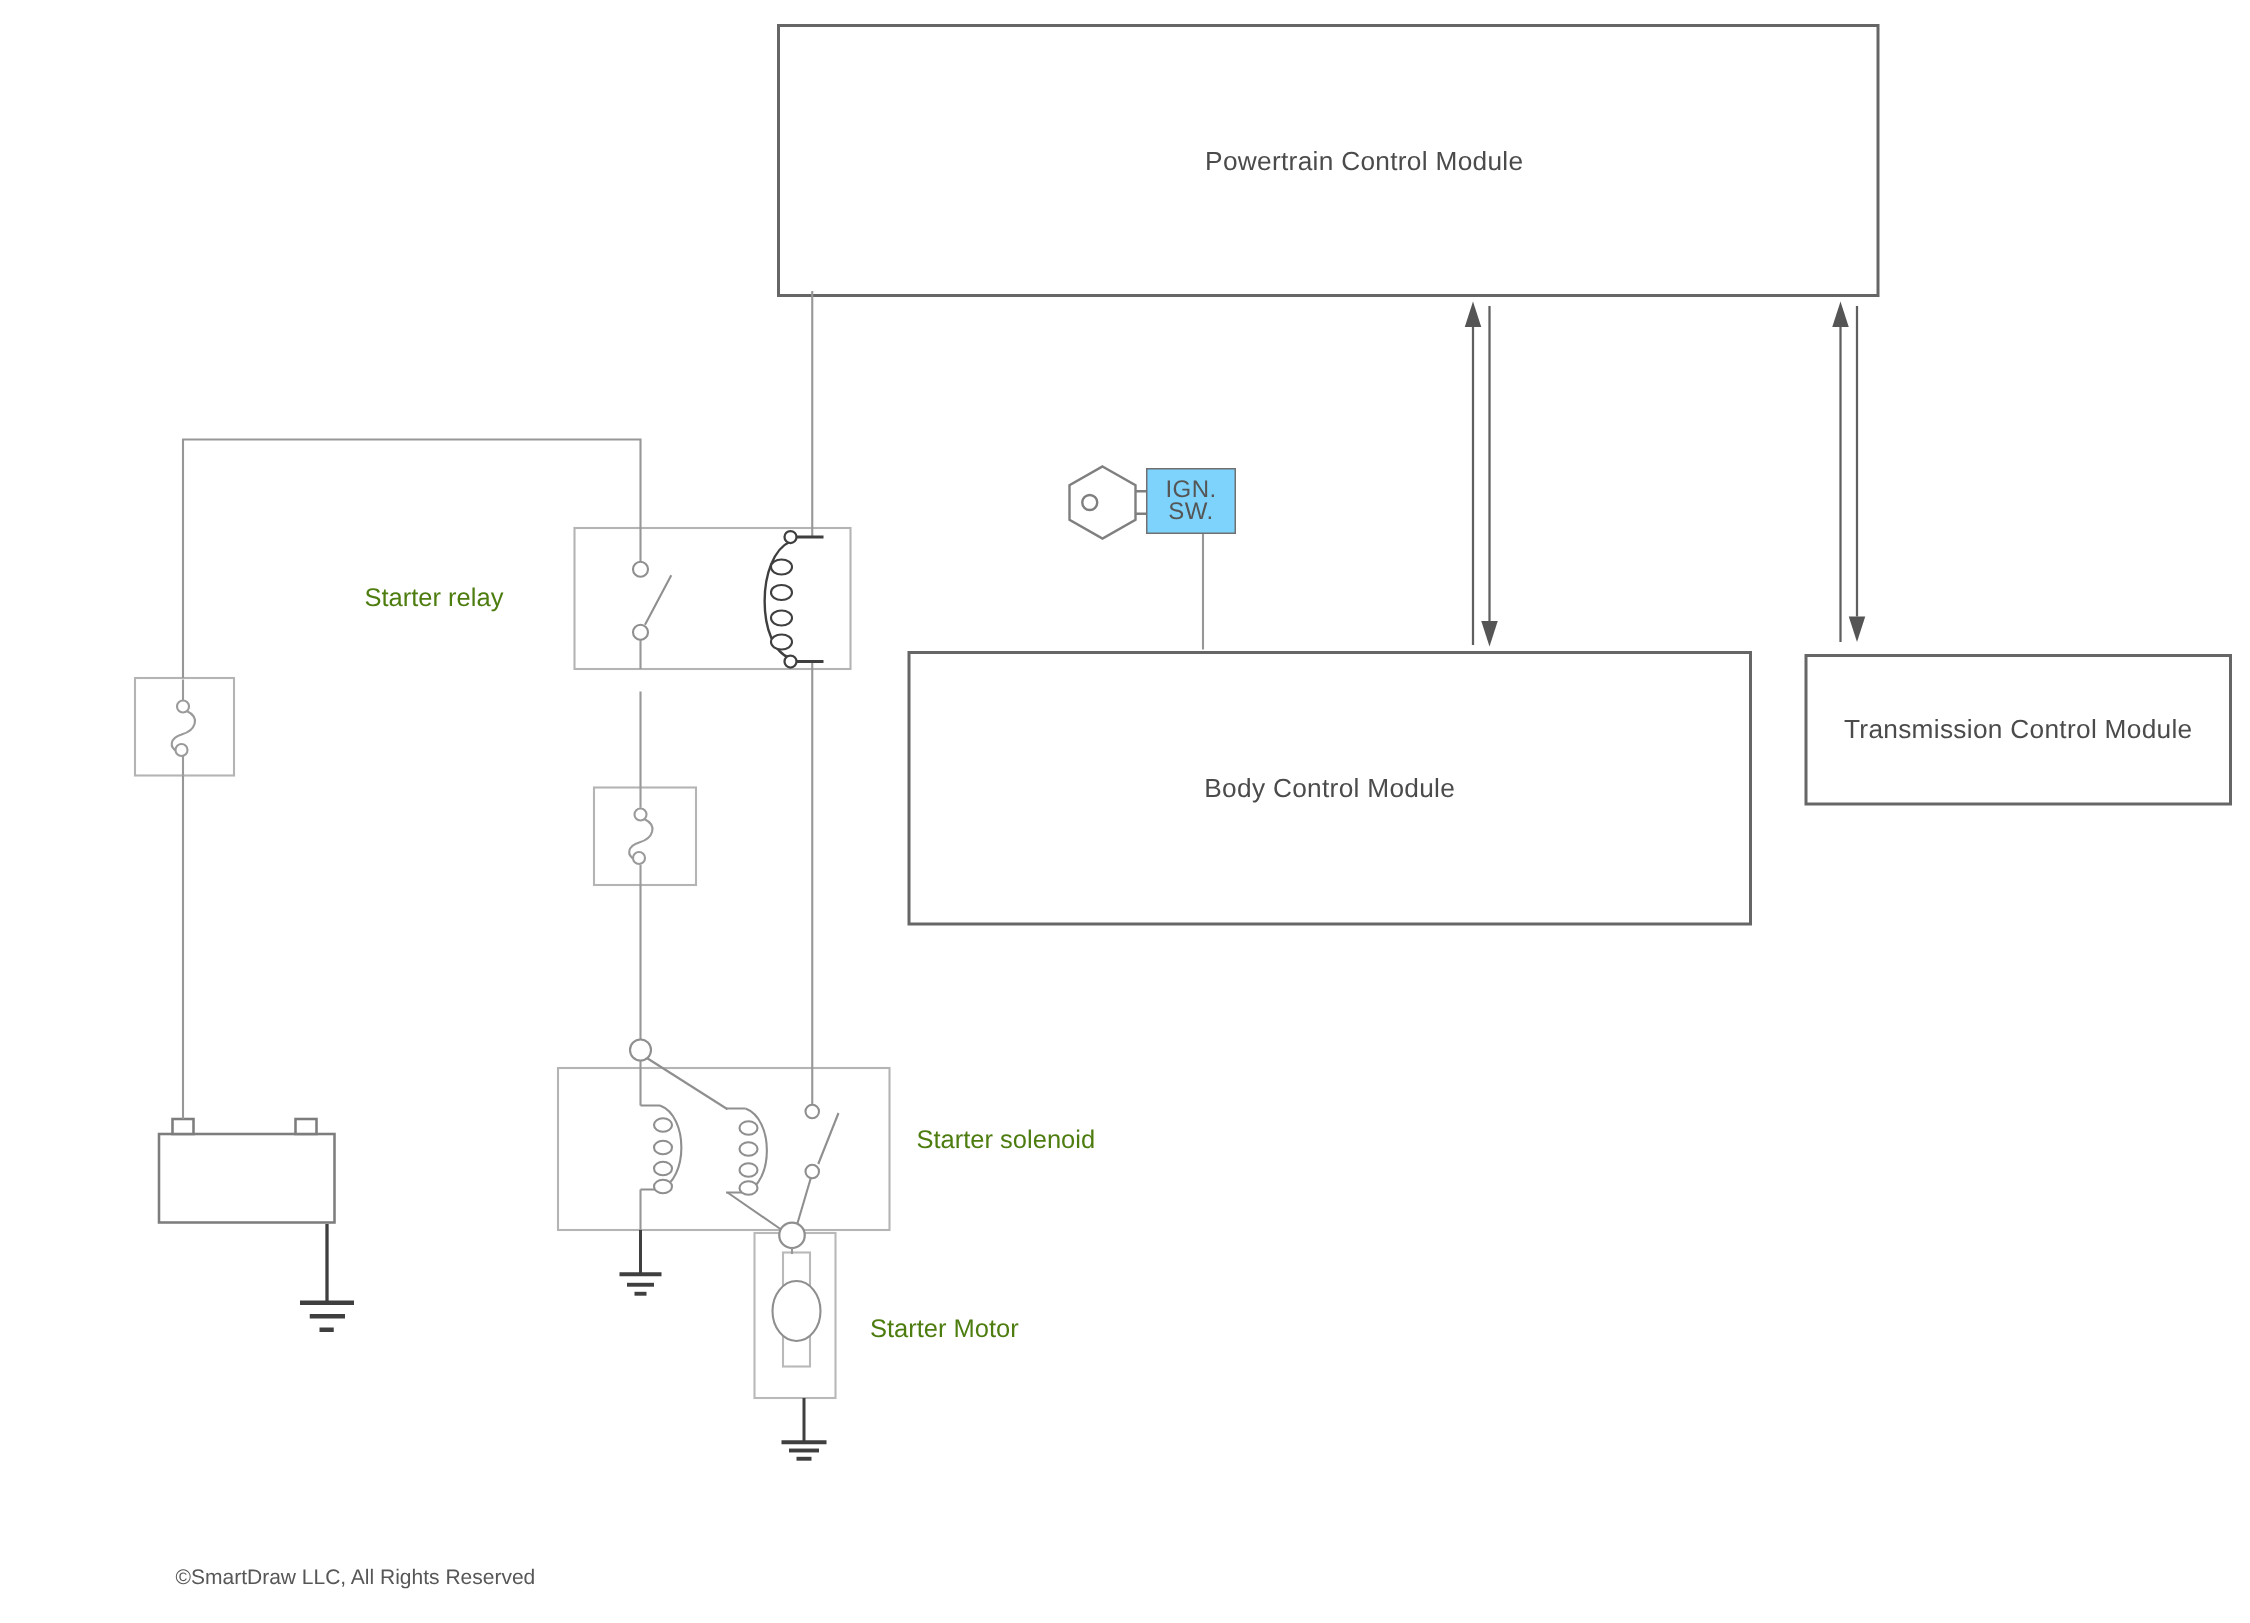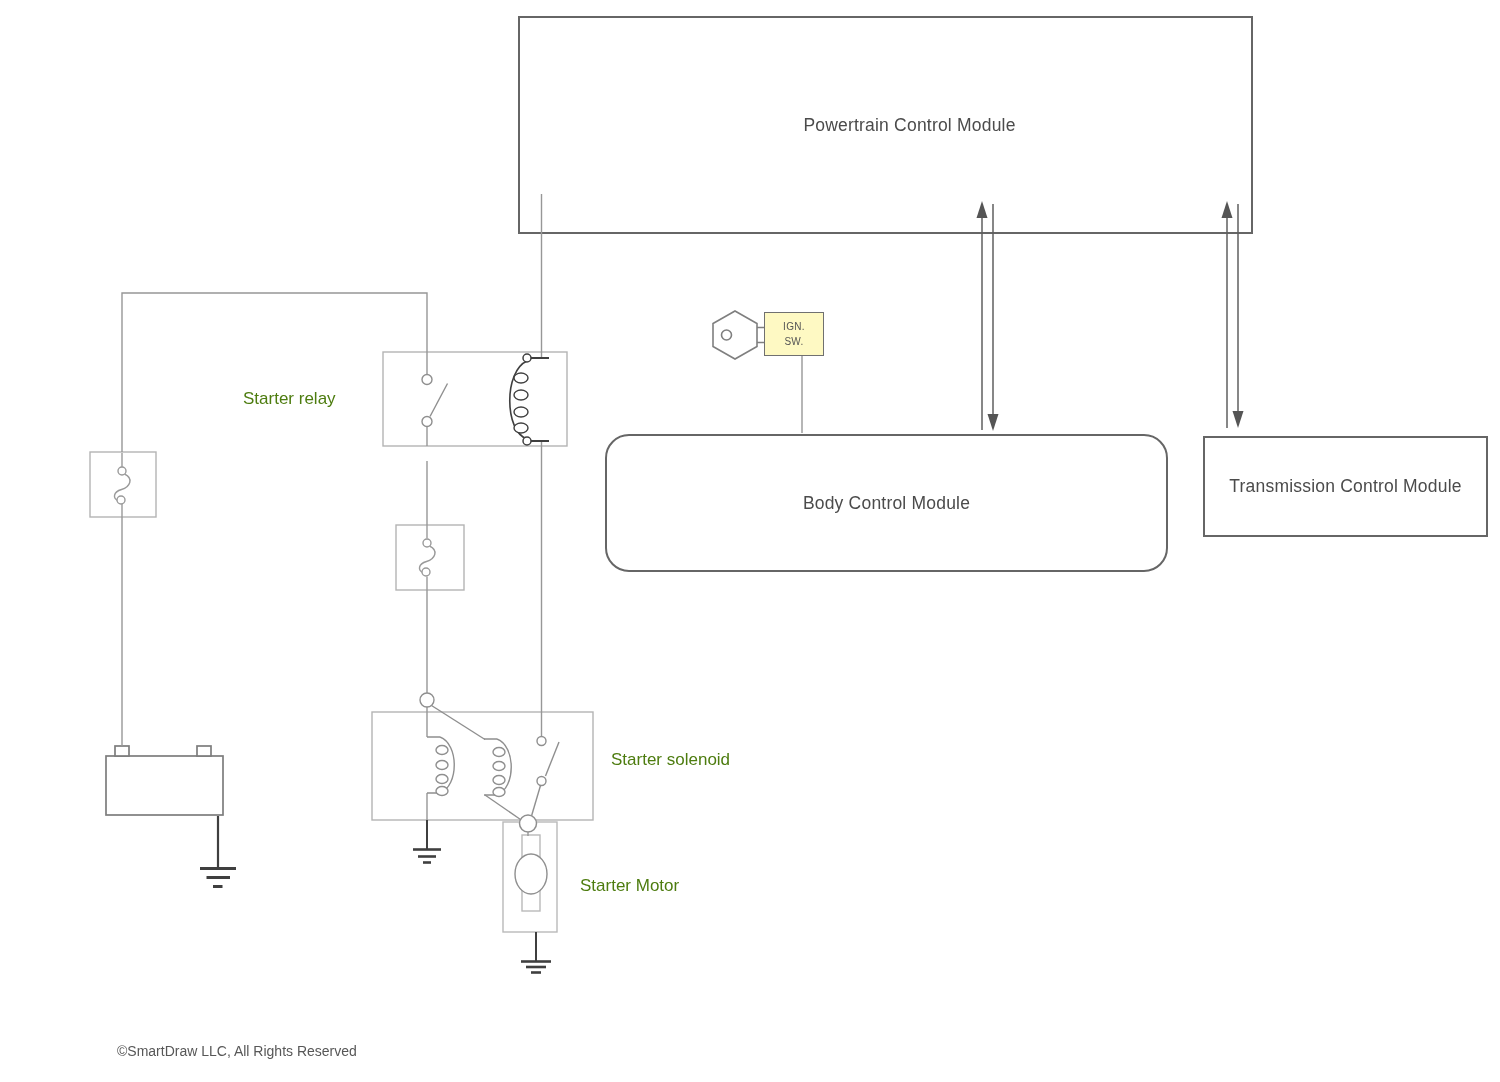--- a/index.html
+++ b/index.html
@@ -26,22 +26,22 @@
     letter-spacing:0.2px;
     white-space:nowrap;
   }
   .ign-box{
     position:absolute;
     left:764px; top:312px; width:60px; height:44px;
     box-sizing:border-box;
     border:1.5px solid #707070;
     display:flex; flex-direction:column;
     align-items:center; justify-content:center;
-    background:#fef9c3;
-    font-size:10px; line-height:15px; color:#555555;
+    background:#7dd3fc;
+    font-size:16px; line-height:15px; color:#555555;
     letter-spacing:0.3px;
   }
   .float-label{
     position:absolute;
     font-size:17px;
     color:#4d7c0f;
     white-space:nowrap;
   }
   .terminal-label{
     position:absolute;
@@ -66,25 +66,25 @@
     position:absolute;
     left:0; top:0;
     pointer-events:none;
   }
 </style>
 </head>
 <body>
 
 <div class="canvas">
 
-  <div class="module-box" style="left:518px;top:16px;width:735px;height:218px;padding-left:48px;">
+  <div class="module-box" style="left:518px;top:16px;width:735px;height:182px;padding-left:48px;">
     <span class="module-label">Powertrain Control Module</span>
   </div>
 
-  <div class="module-box" style="left:605px;top:434px;width:563px;height:138px;border-radius:24px;">
+  <div class="module-box" style="left:605px;top:434px;width:563px;height:183px;">
     <span class="module-label">Body Control Module</span>
   </div>
 
   <div class="module-box" style="left:1203px;top:436px;width:285px;height:101px;">
     <span class="module-label">Transmission Control Module</span>
   </div>
 
   <div class="ign-box">
     <span>IGN.</span>
     <span>SW.</span>

